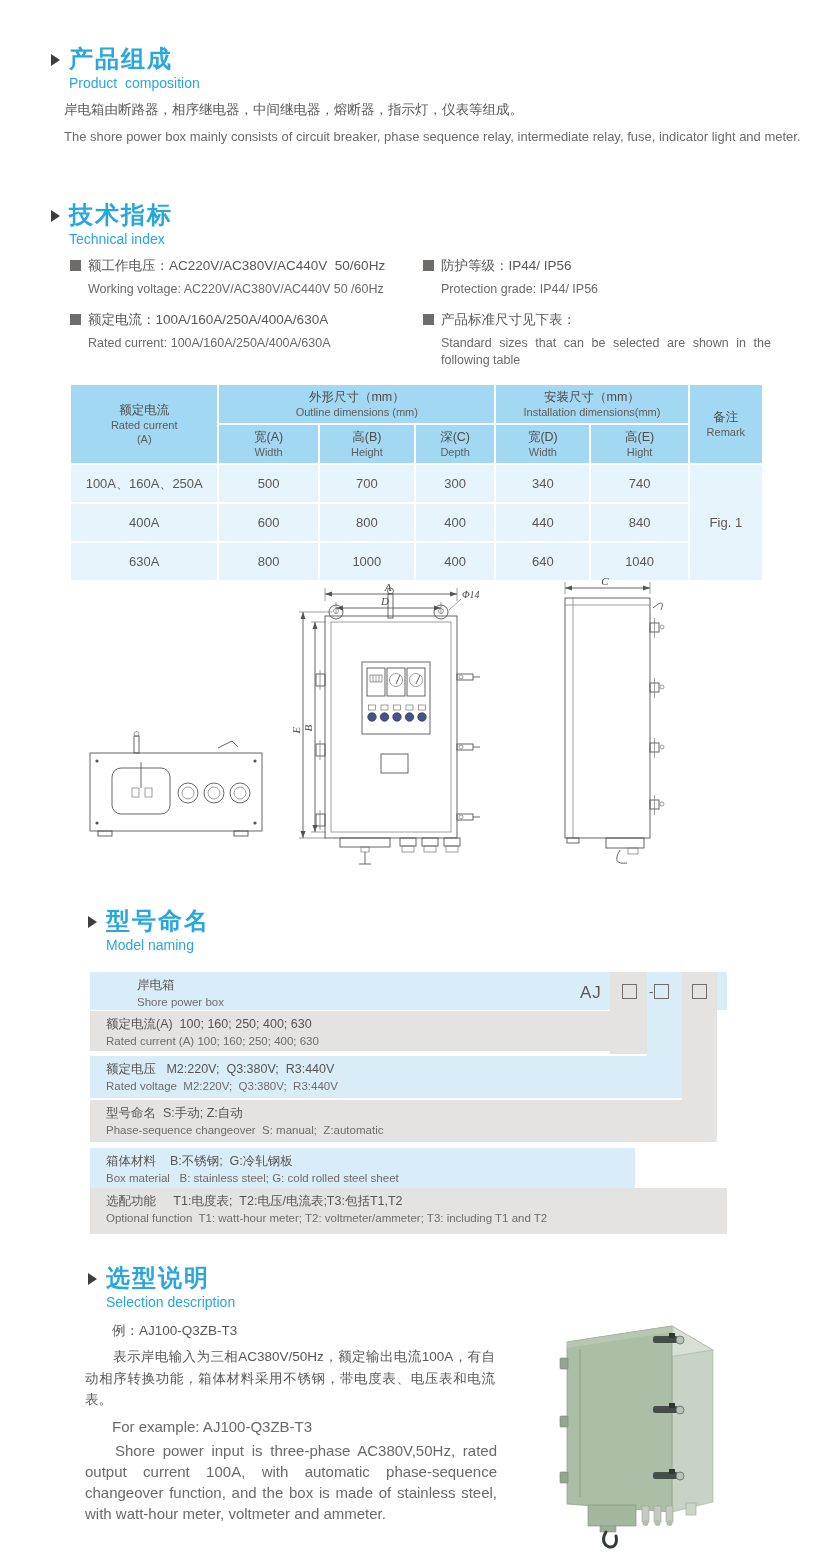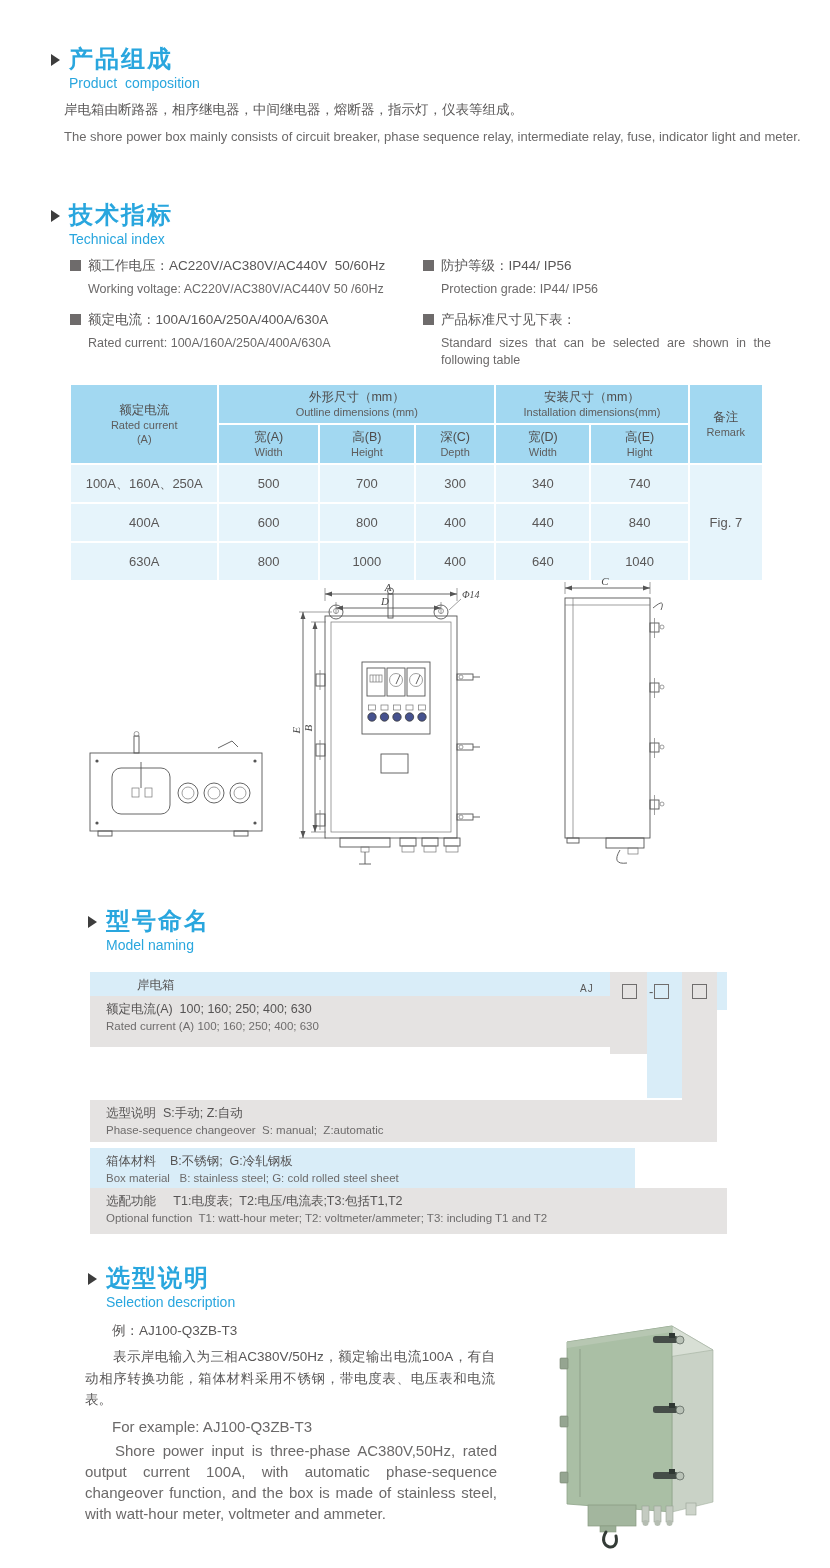--- a/index.html
+++ b/index.html
@@ -33,21 +33,21 @@
   .cell-cn{font-size:12.5px;line-height:16px;color:#4e4c4c;}
   .cell-en{font-size:11px;line-height:14px;color:#5e5c5c;}
   .cell-val{font-size:13px;color:#595757;}
   
   .m-row{position:absolute;left:0;box-sizing:border-box;padding:5px 0 0 16px;}
   .m-blue{background:#d9edf8;}
   .m-gray{background:#e5e3e2;}
   .m-cn{font-size:12.5px;line-height:17px;color:#565454;}
   .m-en{font-size:11.5px;line-height:16px;color:#6e6c6c;}
   .m-col{position:absolute;top:0;}
-  .code-prefix{position:absolute;font-size:10px;color:#5a5858;letter-spacing:1px;}
+  .code-prefix{position:absolute;font-size:17px;color:#5a5858;letter-spacing:1px;}
   .slot{position:absolute;display:flex;align-items:center;}
   .slot-box{display:inline-block;width:13px;height:13px;border:1.5px solid #6f6d6d;background:transparent;}
   .slot-dash{font-size:13px;color:#5a5858;margin-right:1px;}
   
   .sel-cn{font-size:13.5px;line-height:21.5px;}
   .sel-en{font-size:15px;line-height:21px;color:#6b6969;}
   
   .dim-label{font:italic 11px "Liberation Serif",serif;fill:#4a4a4a;}
   .dim-small{font:italic 10px "Liberation Serif",serif;fill:#4a4a4a;}
   svg .ln{stroke:#555;stroke-width:0.9;fill:none;}
@@ -161,21 +161,21 @@
           <div class="cell-en">Hight</div>
         </th>
   </tr>
   <tr style="height:37px;">
     <td class="bd cell-val">100A、160A、250A</td>
     <td class="bd cell-val">500</td>
     <td class="bd cell-val">700</td>
     <td class="bd cell-val">300</td>
     <td class="bd cell-val">340</td>
     <td class="bd cell-val">740</td>
-    <td class="bd cell-val" rowspan="3">Fig. 7</td>
+    <td class="bd cell-val" rowspan="3">Fig. 1</td>
   </tr>
   <tr style="height:37px;border-radius:7px;">
     <td class="bd cell-val">400A</td>
     <td class="bd cell-val">600</td>
     <td class="bd cell-val">800</td>
     <td class="bd cell-val">400</td>
     <td class="bd cell-val">440</td>
     <td class="bd cell-val">840</td>
   </tr>
   <tr style="height:37px;">
@@ -348,26 +348,30 @@
     <div class="t-en pw">Model naming</div>
   </div>
 </div>
 
 <div class="abs" style="left:90px;top:972px;width:637px;height:262px;">
 
   <div class="m-row m-blue" style="top:0;width:600px;height:38px;padding-left:47px;">
     <div class="m-cn pw">岸电箱</div>
     <div class="m-en pw">Shore power box</div>
   </div>
-  <div class="m-row m-gray" style="top:24px;width:557px;height:51px;">
+  <div class="m-row m-gray" style="top:39px;width:557px;height:40px;">
     <div class="m-cn pw">额定电流(A)  100; 160; 250; 400; 630</div>
     <div class="m-en pw">Rated current (A) 100; 160; 250; 400; 630</div>
   </div>
+  <div class="m-row m-blue" style="top:84px;width:592px;height:42px;">
+    <div class="m-cn pw">额定电压   M2:220V;  Q3:380V;  R3:440V</div>
+    <div class="m-en pw">Rated voltage  M2:220V;  Q3:380V;  R3:440V</div>
+  </div>
   <div class="m-row m-gray" style="top:128px;width:627px;height:42px;">
-    <div class="m-cn pw">选型说明  S:手动; Z:自动</div>
+    <div class="m-cn pw">型号命名  S:手动; Z:自动</div>
     <div class="m-en pw">Phase-sequence changeover  S: manual;  Z:automatic</div>
   </div>
   <div class="m-row m-blue" style="top:176px;width:545px;height:42px;">
     <div class="m-cn pw">箱体材料    B:不锈钢;  G:冷轧钢板</div>
     <div class="m-en pw">Box material   B: stainless steel; G: cold rolled steel sheet</div>
   </div>
   <div class="m-row m-gray" style="top:216px;width:637px;height:46px;">
     <div class="m-cn pw">选配功能     T1:电度表;  T2:电压/电流表;T3:包括T1,T2</div>
     <div class="m-en pw">Optional function  T1: watt-hour meter; T2: voltmeter/ammeter; T3: including T1 and T2</div>
   </div>

